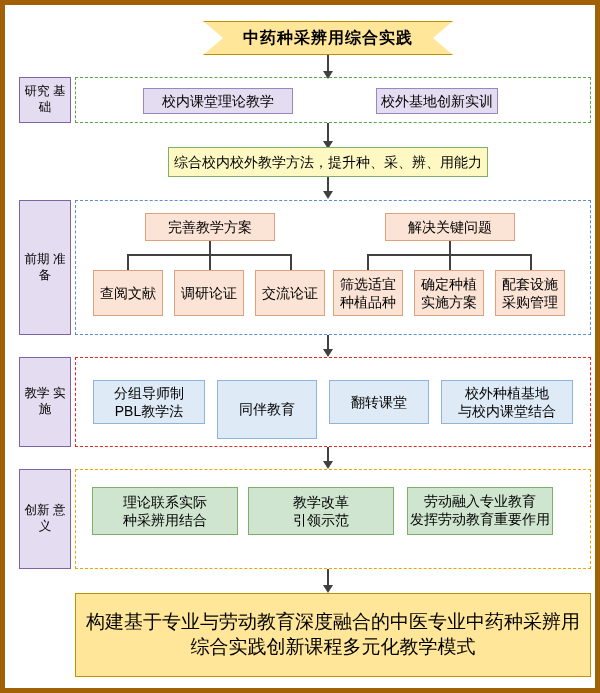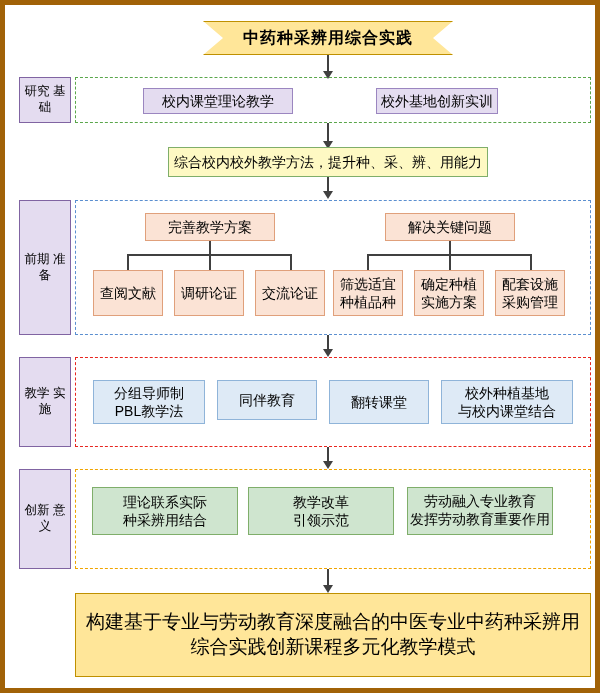--- a/index.html
+++ b/index.html
@@ -190,21 +190,21 @@
   </div>
 
   <div class="abs group-box g-red" style="left:70px; top:352px; width:516px; height:90px;"></div>
 
   <div class="abs node n-blue" style="left:88px; top:375px; width:112px; height:44px;">
     <div>
       <span>分组导师制</span>
       <span>PBL教学法</span>
     </div>
   </div>
-  <div class="abs node n-blue" style="left:212px; top:375px; width:100px; height:40px;">
+  <div class="abs node n-blue" style="left:212px; top:375px; width:100px; height:59px;">
     <span>同伴教育</span>
   </div>
   <div class="abs node n-blue" style="left:324px; top:375px; width:100px; height:44px;">
     <span>翻转课堂</span>
   </div>
   <div class="abs node n-blue" style="left:436px; top:375px; width:132px; height:44px;">
     <div>
       <span>校外种植基地</span>
       <span>与校内课堂结合</span>
     </div>

